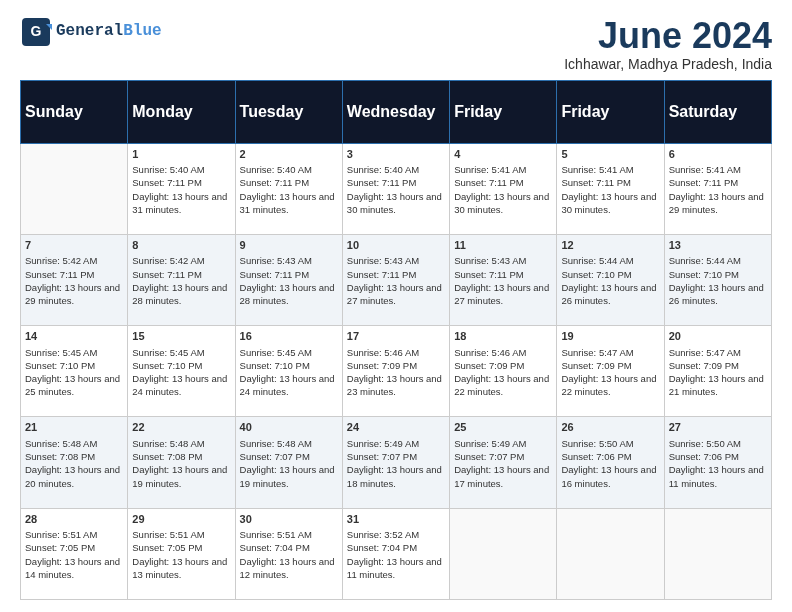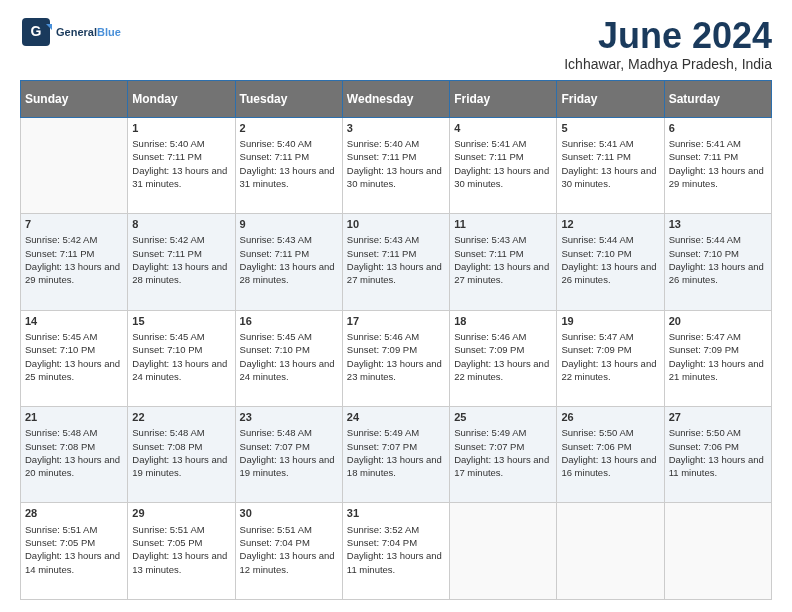--- a/index.html
+++ b/index.html
@@ -42,25 +42,25 @@
       color: #333;
     }
     .calendar {
       flex: 1;
       border: 1px solid #ccc;
       border-collapse: collapse;
       width: 100%;
       table-layout: fixed;
     }
     .calendar th {
-      background: #737373;
+      background: #0f172a;
       color: #fff;
-      font-size: 12px;
+      font-size: 16px;
       font-weight: bold;
-      padding: 11px 4px;
+      padding: 22px 4px;
       text-align: left;
       border: 1px solid #2c6fad;
     }
     .calendar td {
       border: 1px solid #ccc;
       vertical-align: top;
       padding: 3px 4px;
       font-size: 9.5px;
       color: #333;
       line-height: 1.4;
@@ -85,21 +85,21 @@
 <div class="page">
   <div class="header">
     <div class="logo">
       <div style="display:flex;align-items:center;gap:4px;">
         <svg width="32" height="32" viewBox="0 0 32 32">
           <rect x="2" y="2" width="28" height="28" rx="4" fill="#1a3a5c"></rect>
           <text x="16" y="20" font-size="14" font-weight="bold" fill="white" text-anchor="middle" font-family="Arial">G</text>
           <polygon points="26,8 32,14 32,8" fill="#4a90d9"></polygon>
         </svg>
         <div>
-          <div style="font-size:11px;font-weight:bold;color:#1a3a5c;line-height:1.1;">
+          <div style="font-size:16px;font-weight:bold;color:#1a3a5c;line-height:1.1;font-family:Liberation Mono, monospace;">
             <span style="color:#1a3a5c;">General</span><span style="color:#4a90d9;">Blue</span>
           </div>
         </div>
       </div>
     </div>
     <div class="title-block">
       <div class="main-title">June 2024</div>
       <div class="subtitle">Ichhawar, Madhya Pradesh, India</div>
     </div>
   </div>
@@ -140,21 +140,21 @@
           <td><span class="day-num">15</span><span>Sunrise: 5:45 AM</span><br><span>Sunset: 7:10 PM</span><br><span>Daylight: 13 hours and 24 minutes.</span></td>
           <td><span class="day-num">16</span><span>Sunrise: 5:45 AM</span><br><span>Sunset: 7:10 PM</span><br><span>Daylight: 13 hours and 24 minutes.</span></td>
           <td><span class="day-num">17</span><span>Sunrise: 5:46 AM</span><br><span>Sunset: 7:09 PM</span><br><span>Daylight: 13 hours and 23 minutes.</span></td>
           <td><span class="day-num">18</span><span>Sunrise: 5:46 AM</span><br><span>Sunset: 7:09 PM</span><br><span>Daylight: 13 hours and 22 minutes.</span></td>
           <td><span class="day-num">19</span><span>Sunrise: 5:47 AM</span><br><span>Sunset: 7:09 PM</span><br><span>Daylight: 13 hours and 22 minutes.</span></td>
           <td><span class="day-num">20</span><span>Sunrise: 5:47 AM</span><br><span>Sunset: 7:09 PM</span><br><span>Daylight: 13 hours and 21 minutes.</span></td>
         </tr>
         <tr class="row-shade">
           <td><span class="day-num">21</span><span>Sunrise: 5:48 AM</span><br><span>Sunset: 7:08 PM</span><br><span>Daylight: 13 hours and 20 minutes.</span></td>
           <td><span class="day-num">22</span><span>Sunrise: 5:48 AM</span><br><span>Sunset: 7:08 PM</span><br><span>Daylight: 13 hours and 19 minutes.</span></td>
-          <td><span class="day-num">23</span><span>Sunrise: 5:48 AM</span><br><span>Sunset: 7:07 PM</span><br><span>Daylight: 13 hours and 19 minutes.</span></td>
+          <td><span class="day-num">40</span><span>Sunrise: 5:48 AM</span><br><span>Sunset: 7:07 PM</span><br><span>Daylight: 13 hours and 19 minutes.</span></td>
           <td><span class="day-num">24</span><span>Sunrise: 5:49 AM</span><br><span>Sunset: 7:07 PM</span><br><span>Daylight: 13 hours and 18 minutes.</span></td>
           <td><span class="day-num">25</span><span>Sunrise: 5:49 AM</span><br><span>Sunset: 7:07 PM</span><br><span>Daylight: 13 hours and 17 minutes.</span></td>
           <td><span class="day-num">26</span><span>Sunrise: 5:50 AM</span><br><span>Sunset: 7:06 PM</span><br><span>Daylight: 13 hours and 16 minutes.</span></td>
           <td><span class="day-num">27</span><span>Sunrise: 5:50 AM</span><br><span>Sunset: 7:06 PM</span><br><span>Daylight: 13 hours and 11 minutes.</span></td>
         </tr>
         <tr>
           <td><span class="day-num">28</span><span>Sunrise: 5:51 AM</span><br><span>Sunset: 7:05 PM</span><br><span>Daylight: 13 hours and 14 minutes.</span></td>
           <td><span class="day-num">29</span><span>Sunrise: 5:51 AM</span><br><span>Sunset: 7:05 PM</span><br><span>Daylight: 13 hours and 13 minutes.</span></td>
           <td><span class="day-num">30</span><span>Sunrise: 5:51 AM</span><br><span>Sunset: 7:04 PM</span><br><span>Daylight: 13 hours and 12 minutes.</span></td>
           <td><span class="day-num">31</span><span>Sunrise: 3:52 AM</span><br><span>Sunset: 7:04 PM</span><br><span>Daylight: 13 hours and 11 minutes.</span></td>

